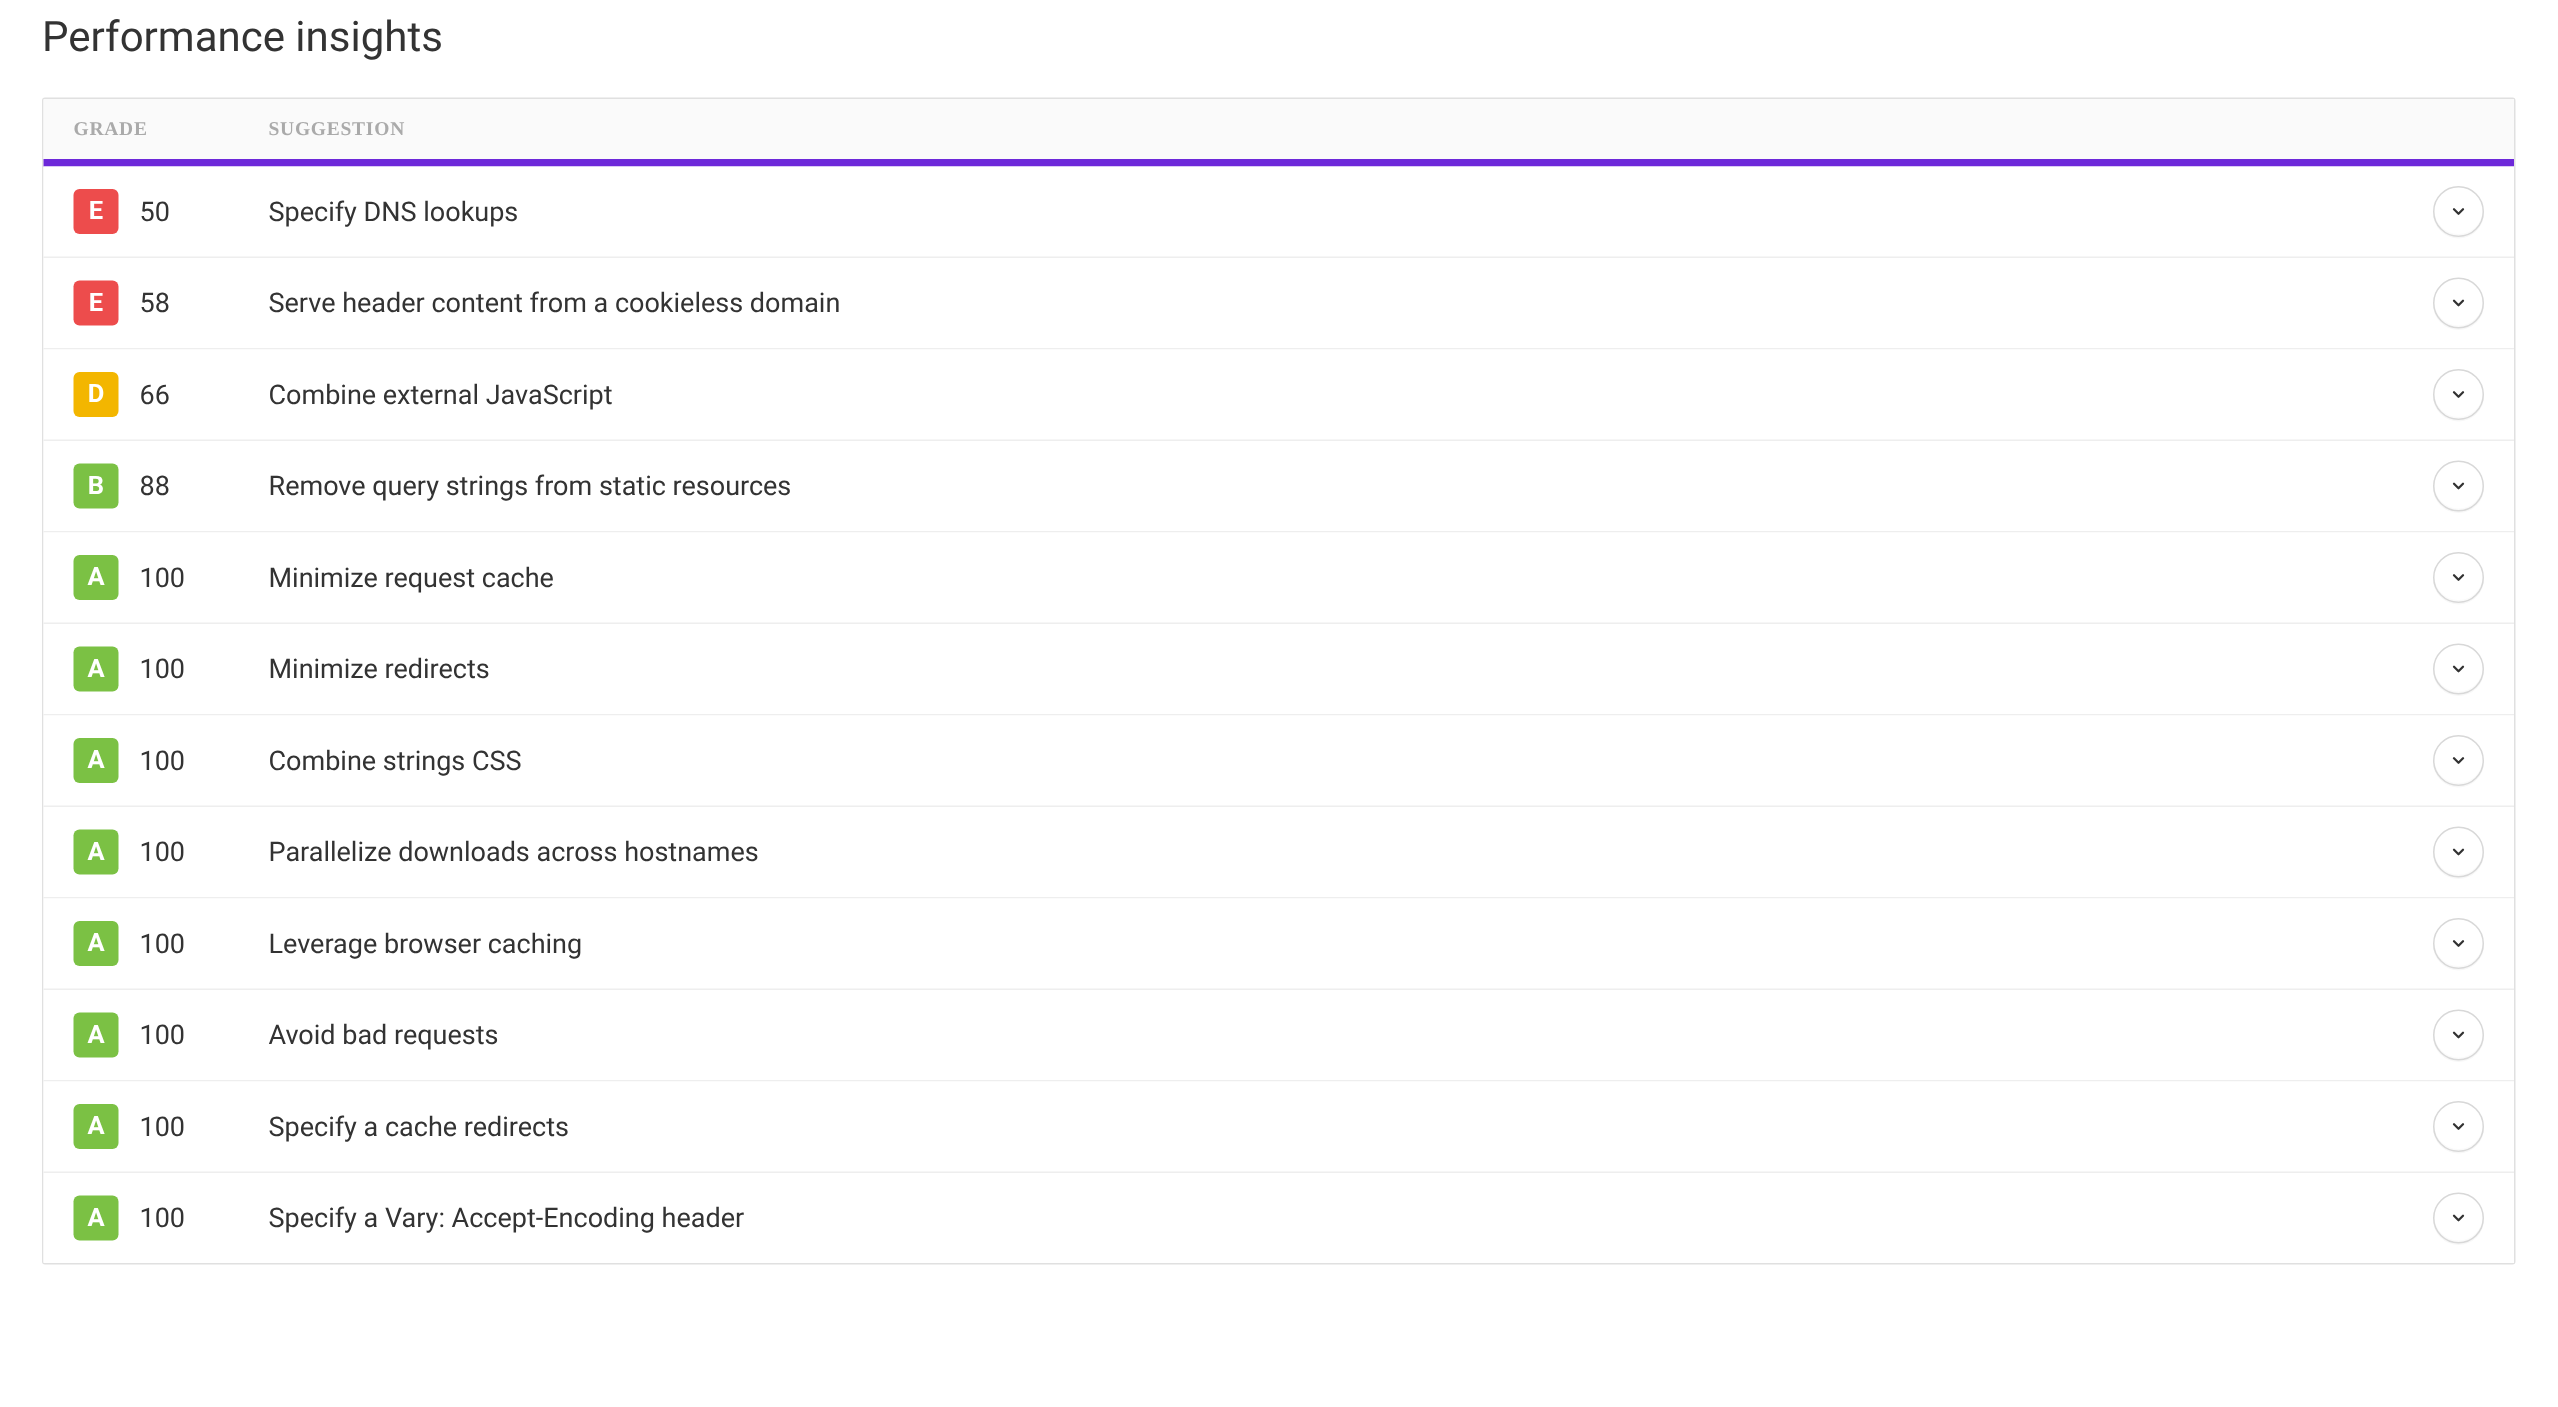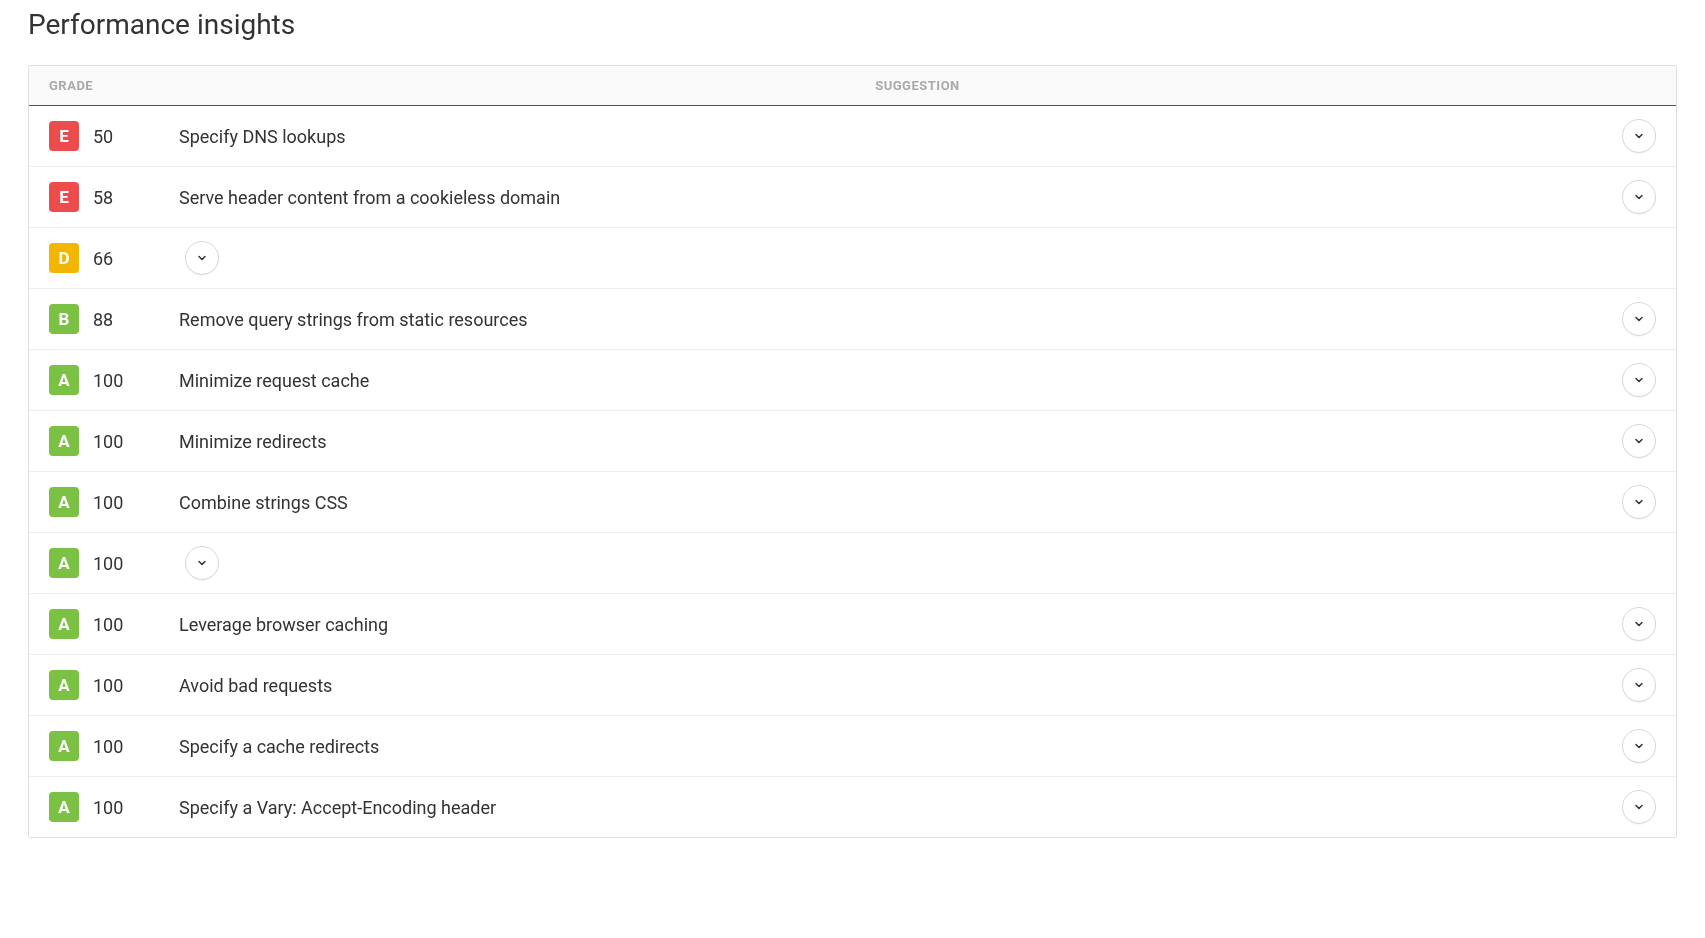--- a/index.html
+++ b/index.html
@@ -21,37 +21,37 @@
     }
     .insights-table {
       width: 100%;
       border: 1px solid #e0e0e0;
       border-radius: 2px;
     }
     .table-header {
       display: flex;
       align-items: center;
       padding: 12px 20px;
-      border-bottom: 1px solid #6d28d9;
+      border-bottom: 5px solid #6d28d9;
       background: #fafafa;
+      font-family: Liberation Serif, serif;
     }
     .table-header .col-grade {
       width: 130px;
       font-size: 13px;
       font-weight: 700;
       color: #aaa;
       letter-spacing: 0.5px;
     }
     .table-header .col-suggestion {
       flex: 1;
       font-size: 13px;
       font-weight: 700;
       color: #aaa;
       letter-spacing: 0.5px;
-      text-align: center;
     }
     .table-row {
       display: flex;
       align-items: center;
       padding: 13px 20px;
       border-bottom: 1px solid #eee;
       background: #fff;
     }
     .table-row:last-child {
       border-bottom: none;
@@ -145,20 +145,21 @@
               <polyline points="6 9 12 15 18 9"></polyline>
             </svg>
           </div>
         </div>
       </div>
       <div class="table-row">
         <div class="col-grade-cell">
           <div class="grade-badge grade-D">D</div>
           <span class="score">66</span>
         </div>
+        <div class="col-suggestion-cell">Combine external JavaScript</div>
         <div class="col-expand">
           <div class="expand-btn">
             <svg viewBox="0 0 24 24" fill="none" stroke="#333" stroke-width="3" stroke-linecap="round" stroke-linejoin="round">
               <polyline points="6 9 12 15 18 9"></polyline>
             </svg>
           </div>
         </div>
       </div>
       <div class="table-row">
         <div class="col-grade-cell">
@@ -214,20 +215,21 @@
               <polyline points="6 9 12 15 18 9"></polyline>
             </svg>
           </div>
         </div>
       </div>
       <div class="table-row">
         <div class="col-grade-cell">
           <div class="grade-badge grade-A">A</div>
           <span class="score">100</span>
         </div>
+        <div class="col-suggestion-cell">Parallelize downloads across hostnames</div>
         <div class="col-expand">
           <div class="expand-btn">
             <svg viewBox="0 0 24 24" fill="none" stroke="#333" stroke-width="3" stroke-linecap="round" stroke-linejoin="round">
               <polyline points="6 9 12 15 18 9"></polyline>
             </svg>
           </div>
         </div>
       </div>
       <div class="table-row">
         <div class="col-grade-cell">

